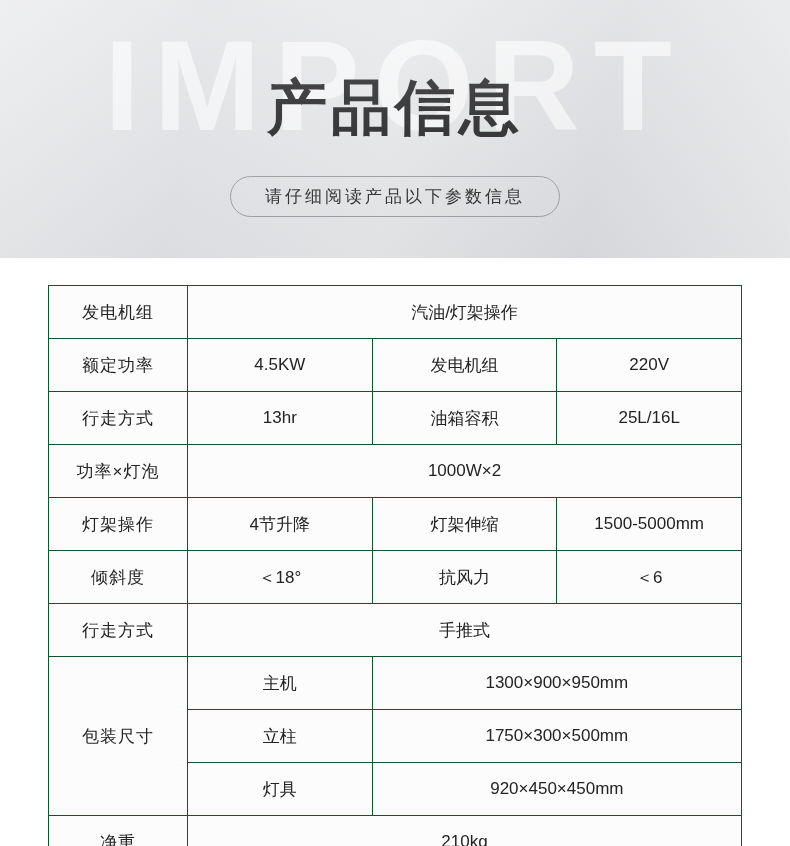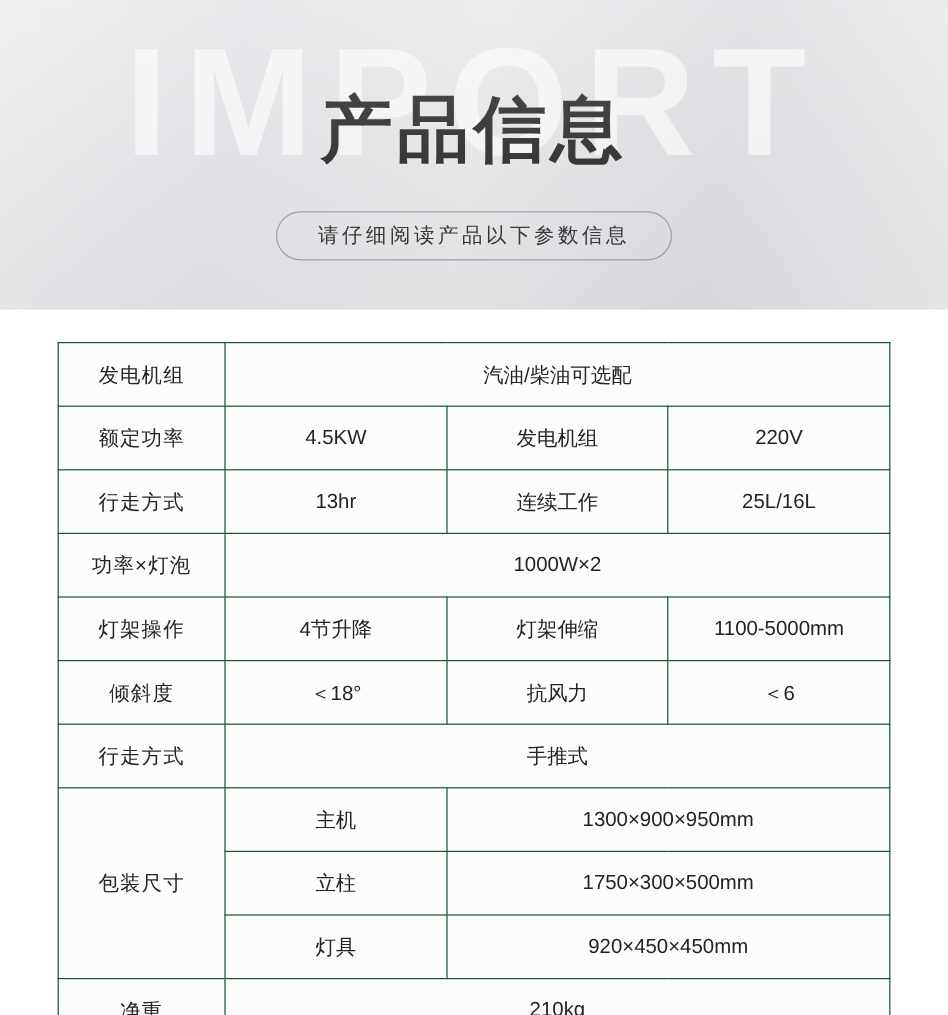--- a/index.html
+++ b/index.html
@@ -128,43 +128,43 @@
     <div class="banner-subtitle-wrap">
       <div class="banner-subtitle">请仔细阅读产品以下参数信息</div>
     </div>
   </div>
 
   <div class="table-wrap">
     <table class="spec">
       <tbody>
         <tr>
           <td class="label">发电机组</td>
-          <td colspan="3">汽油/柴油可选配</td>
+          <td colspan="3">汽油/灯架操作</td>
         </tr>
         <tr>
           <td class="label">额定功率</td>
           <td>4.5KW</td>
           <td>发电机组</td>
           <td>220V</td>
         </tr>
         <tr>
           <td class="label">行走方式</td>
           <td>13hr</td>
-          <td>连续工作</td>
+          <td>油箱容积</td>
           <td>25L/16L</td>
         </tr>
         <tr>
           <td class="label">功率×灯泡</td>
           <td colspan="3">1000W×2</td>
         </tr>
         <tr>
           <td class="label">灯架操作</td>
           <td>4节升降</td>
           <td>灯架伸缩</td>
-          <td>1100-5000mm</td>
+          <td>1500-5000mm</td>
         </tr>
         <tr>
           <td class="label">倾斜度</td>
           <td>＜18°</td>
           <td>抗风力</td>
           <td>＜6</td>
         </tr>
         <tr>
           <td class="label">行走方式</td>
           <td colspan="3">手推式</td>

